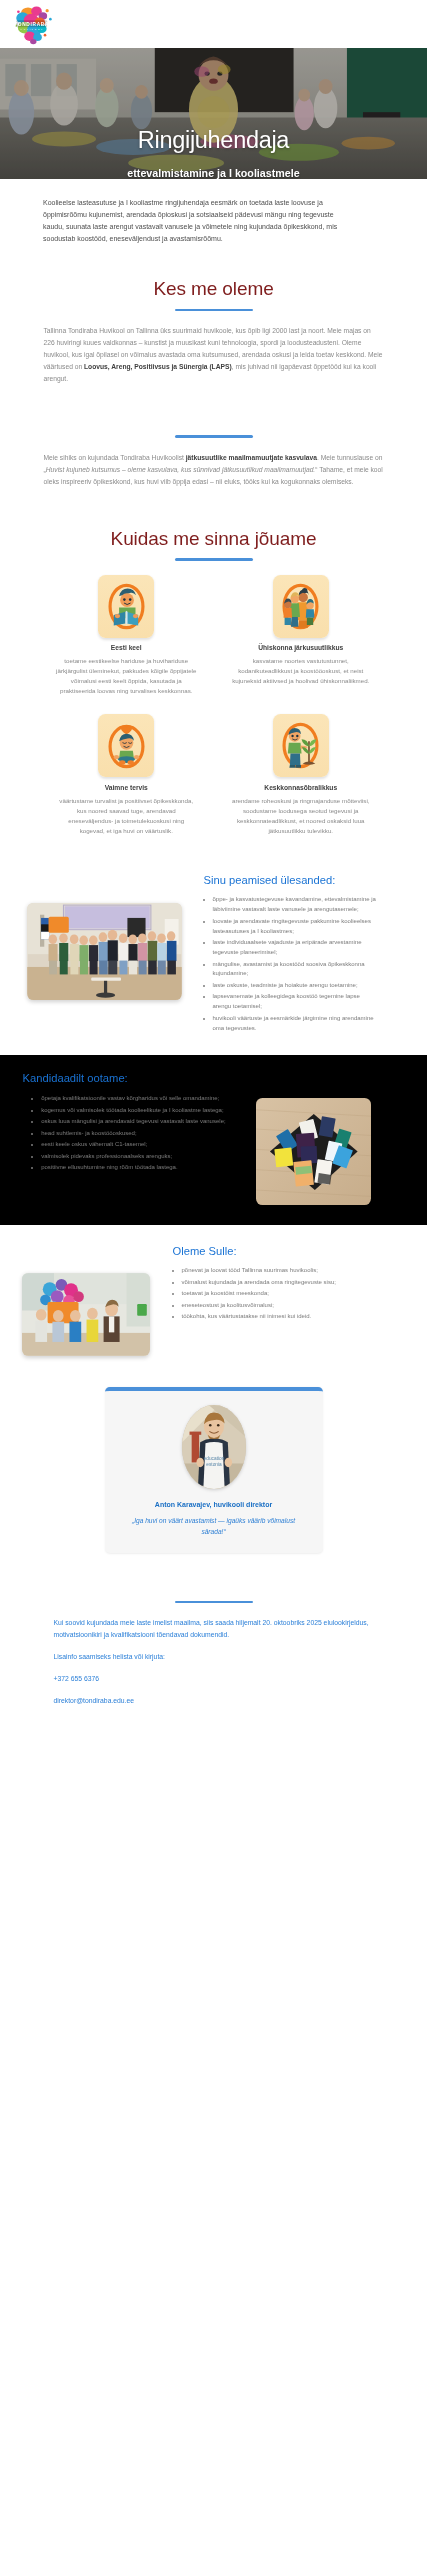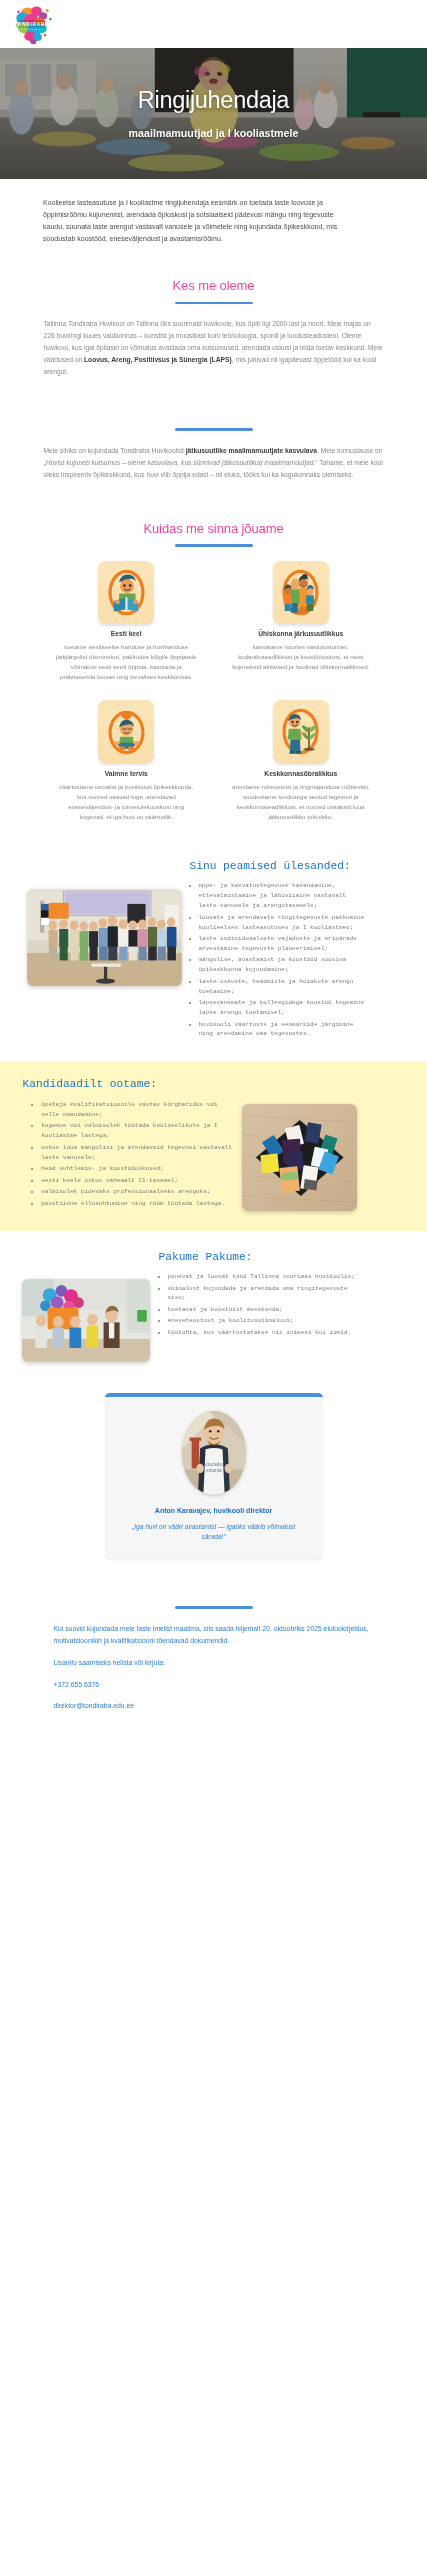--- a/index.html
+++ b/index.html
@@ -19,21 +19,21 @@
     height:48px; background:#fff; display:flex; align-items:center;
     padding-left:11.7px;
   }
   .logo { width:49px; height:41px; position:relative; }
   .logo svg { display:block; }
 
   
   .hero {
     position:relative; height:131px; overflow:hidden;
     background:#5d5d57;
-    display:flex; flex-direction:column; align-items:center; justify-content:center;
+    display:flex; flex-direction:column; align-items:center; justify-content:flex-end;
   }
   .hero-bg { position:absolute; inset:0; }
   .hero-overlay { position:absolute; inset:0; background:rgba(40,38,36,0.20); }
   .hero-inner { position:relative; z-index:3; text-align:center; width:100%; }
   .hero-title {
     color:#ffffff; font-size:23.5px; font-weight:400; letter-spacing:-0.3px;
     margin:0 0 14px 0; text-shadow:0 0.5px 2.7px rgba(0,0,0,0.35);
     line-height:1.05;
   }
   .hero-sub {
@@ -46,21 +46,21 @@
 
   .intro {
     padding:18px 0 21.4px 0;
   }
   .intro p {
     margin:0; font-size:7px; line-height:1.72; color:#4d4d4d;
     width:302px; margin-left:43px;
   }
 
   .sec-title {
-    text-align:center; font-size:13px; font-weight:400; color:#ec4899;
+    text-align:center; font-size:19px; font-weight:400; color:#7f1d1d;
     margin:0 0 0 0; letter-spacing:-0.1px;
   }
   .rule {
     width:78px; height:2.7px; background:#4a90d9; border-radius:1.6px;
     margin:8.5px auto 14px auto;
   }
   .body-text {
     font-size:6.7px; line-height:1.78; color:#8a8a8a; width:340px;
     margin:0 auto; text-align:left;
   }
@@ -89,22 +89,22 @@
   .card-title {
     font-size:6.7px; font-weight:700; color:#3f3f3f; margin:0 0 4.8px 0;
   }
   .card-desc {
     font-size:6.2px; line-height:1.62; color:#8b8b8b; margin:0;
     padding:0 2.1px;
   }
 
   
   .split {
-    display:flex; gap:6px; align-items:flex-start;
-    width:374px; margin:0 auto;font-family:Liberation Mono, monospace;
+    display:flex; gap:20px; align-items:flex-start;
+    width:374px; margin:0 auto;
   }
   .blue-head {
     color:#1a73d4; font-size:11.2px; font-weight:400; line-height:1.22;
     margin:0 0 7.5px 0;
   }
   ul.bullets { margin:0; padding-left:9px; }
   ul.bullets li {
     font-size:6px; line-height:1.65; color:#7c7c7c; margin-bottom:1.6px;
   }
 
@@ -112,21 +112,21 @@
     border-radius:6.4px; overflow:hidden; box-shadow:0 1.6px 4.3px rgba(0,0,0,0.18);
     flex:none; position:relative;
   }
 
   .sec-tasks { padding:21.4px 0 20px 0; }
   .sec-tasks .split { align-items:flex-start; }
   .sec-tasks .col-img { width:157px; padding-top:31px; }
   .sec-tasks .col-txt { width:176px; padding-top:2.1px; }
 
   .sec-expect {
-    background:#fef9c3; padding:17px 0 20px 0;
+    background:#000000; padding:17px 0 20px 0;
   }
   .sec-expect .split { width:384px; }
   .sec-expect .col-txt { width:214px; padding-left:10.7px; }
   .sec-expect .col-img { width:117px; padding-top:26px; }
   .sec-expect .blue-head { margin-left:-9.6px; margin-bottom:8.5px; }
 
   .sec-offer { padding:20px 0 18px 0; }
   .sec-offer .split { width:384px; }
   .sec-offer .col-img { width:131px; padding-top:28px; }
   .sec-offer .col-txt { width:208px; }
@@ -247,21 +247,21 @@
         <ellipse cx="400" cy="62" rx="8" ry="5" fill="#8a3a3a"></ellipse>
         <ellipse cx="378" cy="44" rx="14" ry="10" fill="#dd5aa0" opacity="0.55"></ellipse>
         <ellipse cx="420" cy="40" rx="12" ry="9" fill="#e6c83a" opacity="0.6"></ellipse>
         <ellipse cx="400" cy="120" rx="30" ry="30" fill="#e8d46f" opacity="0.8"></ellipse>
       </g>
       <rect x="0" y="0" width="800" height="245" fill="#000" opacity="0.13"></rect>
     </svg>
     <div class="hero-overlay"></div>
     <div class="hero-inner">
       <h1 class="hero-title">Ringijuhendaja</h1>
-      <p class="hero-sub">maailmamuutjad ja I kooliastmele</p>
+      <p class="hero-sub">ettevalmistamine ja I kooliastmele</p>
     </div>
   </div>
 
   <section class="sec intro">
     <p>Koolieelse lasteasutuse ja I kooliastme ringijuhendaja eesmärk on toetada laste loovuse ja õppimisrõõmu kujunemist, arendada õpioskusi ja sotsiaalseid pädevusi mängu ning tegevuste kaudu, suunata laste arengut vastavalt vanusele ja võimetele ning kujundada õpikeskkond, mis soodustab koostööd, eneseväljendust ja avastamisrõõmu.</p>
   </section>
 
   <section class="sec sec-whoweare">
     <h2 class="sec-title">Kes me oleme</h2>
     <div class="rule"></div>
@@ -551,21 +551,21 @@
               <ellipse cx="168" cy="68" rx="12" ry="13" fill="#e8c09c"></ellipse>
               <path d="M156 64 q4 -14 13 -14 q11 0 12 13 q-6 -6 -13 -4 q-8 1 -12 5z" fill="#8a6a42"></path>
               <rect x="153" y="81" width="30" height="48" fill="#5a4434"></rect>
               <rect x="163" y="81" width="10" height="30" fill="#f4f2ec"></rect>
             </g>
             <rect x="216" y="58" width="18" height="22" rx="2" fill="#4aa84a"></rect>
           </svg>
         </div>
       </div>
       <div class="col-txt">
-        <h2 class="blue-head">Pakume Pakume:</h2>
+        <h2 class="blue-head">Oleme Sulle:</h2>
         <ul class="bullets">
           <li>põnevat ja loovat tööd Tallinna suurimas huvikoolis;</li>
           <li>võimalust kujundada ja arendada oma ringitegevuste sisu;</li>
           <li>toetavat ja koostöist meeskonda;</li>
           <li>eneseteostust ja koolitusvõimalusi;</li>
           <li>töökohta, kus väärtustatakse nii inimesi kui ideid.</li>
         </ul>
       </div>
     </div>
   </section>

